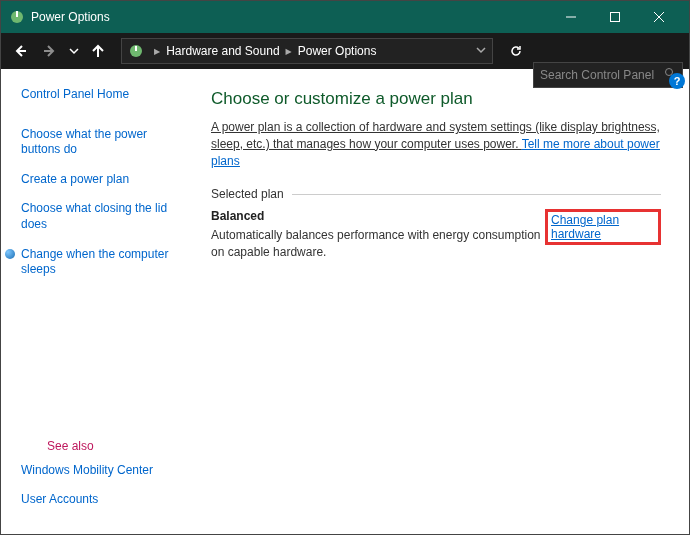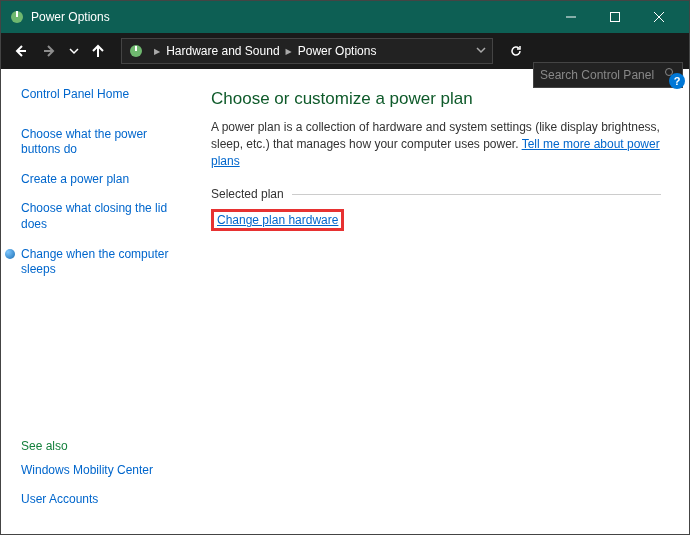--- a/index.html
+++ b/index.html
@@ -16,25 +16,25 @@
     .addressbar .sep { margin: 0 6px; color: #aaa; font-size: 8px; }
     .addressbar .dropchev { position: absolute; right: 6px; color: #aaa; }
     .refreshbtn { width: 26px; height: 26px; display:flex; align-items:center; justify-content:center; color:#fff; }
     .searchbox { width: 150px; height: 26px; background: #222; border: 1px solid #444; display: flex; align-items: center; padding: 0 6px; color: #888; font-size: 12px; justify-content: space-between; margin-top: 47px; }
     .content { display: flex; height: calc(100% - 68px); position: relative; }
     .sidebar { width: 200px; padding: 18px 12px 12px 20px; display: flex; flex-direction: column; }
     .sidebar a, .sidebar .homelink { color: #0066cc; text-decoration: none; font-size: 12px; display: block; margin-bottom: 14px; cursor: pointer; line-height: 1.3; }
     .sidebar .active-row { display: flex; align-items: flex-start; margin-left: -16px; }
     .sidebar .active-row .bullet { width: 10px; height: 10px; border-radius: 50%; background: radial-gradient(circle at 30% 30%, #7fc8ff, #1a6db3); margin-right: 6px; margin-top: 2px; flex-shrink: 0; }
     .spacer { flex: 1; }
-    .seemore { color: #15803d; font-size: 12px; margin-bottom: 10px; }
+    .seemore { color: #be185d; font-size: 12px; margin-bottom: 10px; margin-left: 26px; }
     .main { flex: 1; padding: 20px 28px 20px 10px; position: relative; }
     .helpicon { position: absolute; top: 4px; right: 4px; width: 16px; height: 16px; border-radius: 50%; background: #0078d7; color: #fff; font-size: 11px; display: flex; align-items: center; justify-content: center; font-weight: bold; }
     h1 { color: #0e5a2a; font-size: 17px; font-weight: 400; margin-bottom: 10px; }
-    .desc { color: #333; font-size: 12px; line-height: 1.4; margin-bottom: 18px; }
+    .desc { color: #333; font-size: 12px; line-height: 1.4; margin-bottom: 18px; text-decoration: underline; }
     .desc a { color: #0066cc; text-decoration: underline; }
     .section-label { color: #333; font-size: 12px; display: flex; align-items: center; margin-bottom: 8px; }
     .section-label .line { flex: 1; height: 1px; background: #ccc; margin-left: 8px; }
     .planrow { display: flex; align-items: flex-start; }
     .planname { font-weight: bold; font-size: 12px; color: #222; }
     .plandesc { font-size: 12px; color: #333; margin-top: 4px; line-height: 1.35; max-width: 390px; }
     .change-link { color: #0066cc; text-decoration: underline; font-size: 12px; margin-left: auto; }
     .redbox { border: 3px solid #e73232; padding: 1px 3px; }
     .crumb { color:#fff; }
   </style>
@@ -148,18 +148,22 @@
     <div class="helpicon">?</div>
     <h1>Choose or customize a power plan</h1>
     <p class="desc">
       <span>A power plan is a collection of hardware and system settings (like display brightness, sleep, etc.) that manages how your computer uses power. </span><a href="#">Tell me more about power plans</a>
     </p>
     <div class="section-label">
       <span>Selected plan</span>
       <span class="line"></span>
     </div>
     <div class="planrow">
+      <div>
+        <div class="planname">Balanced</div>
+        <div class="plandesc">Automatically balances performance with energy consumption on capable hardware.</div>
+      </div>
       <span class="redbox">
         <a href="#" class="change-link">Change plan hardware</a>
       </span>
     </div>
   </div>
 </div>
 
 </body></html>

